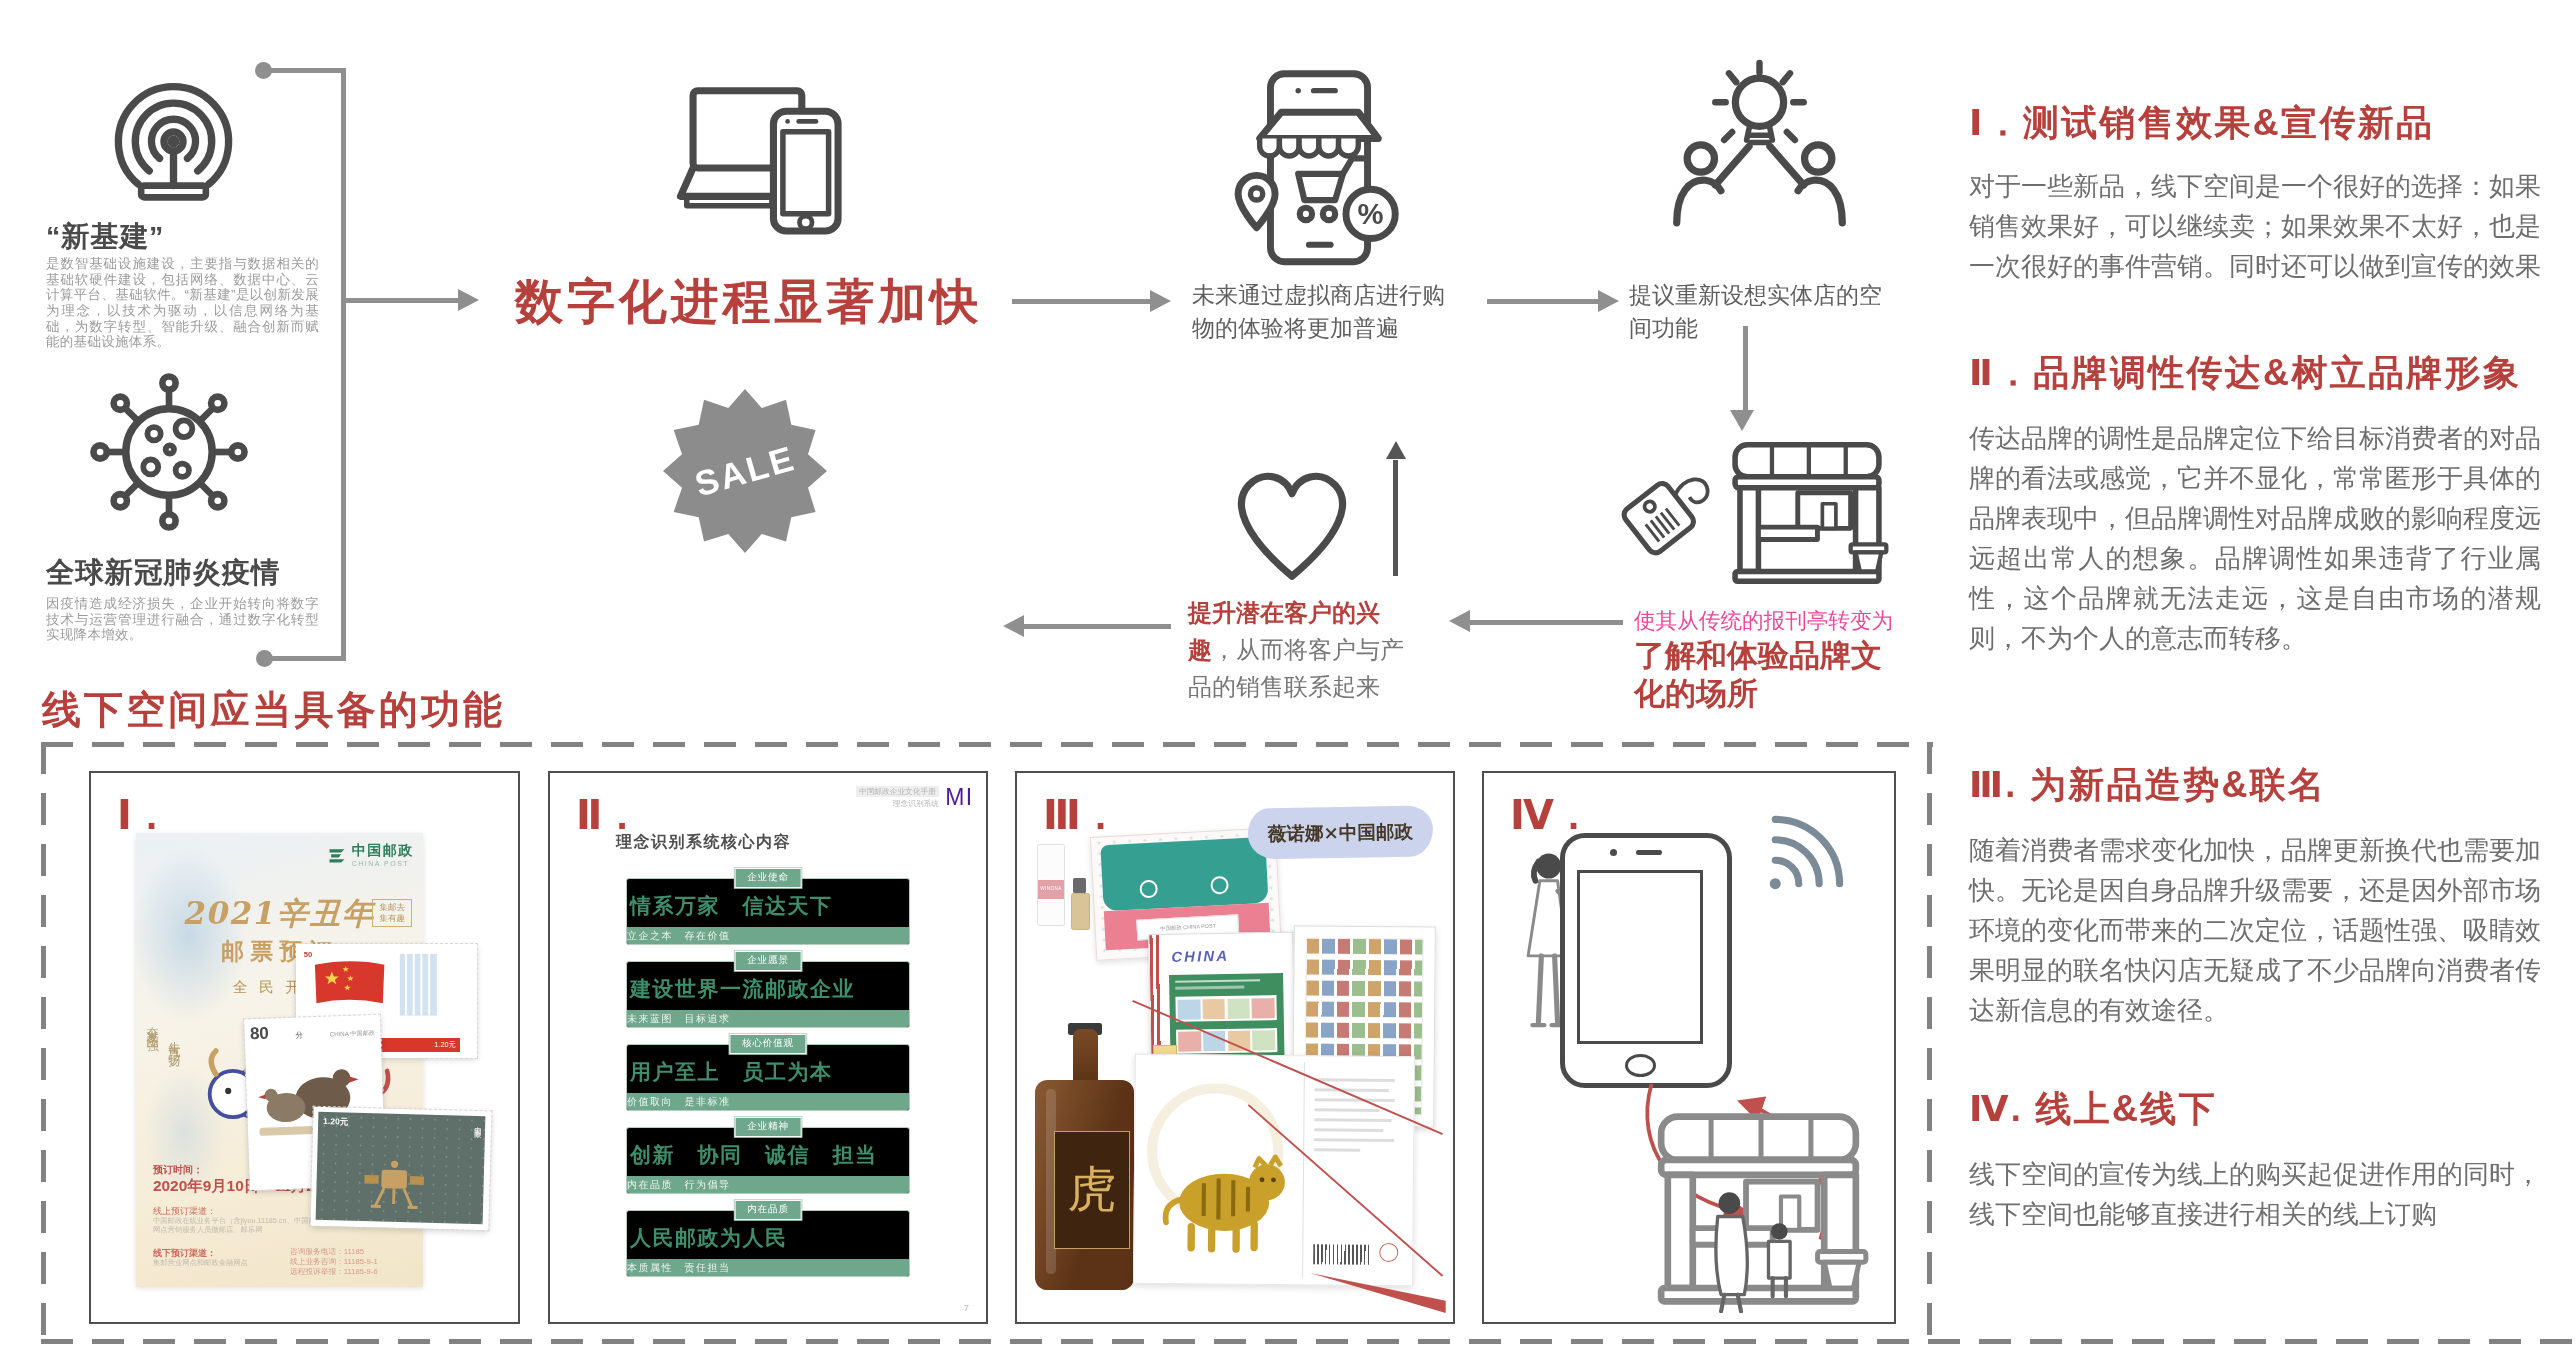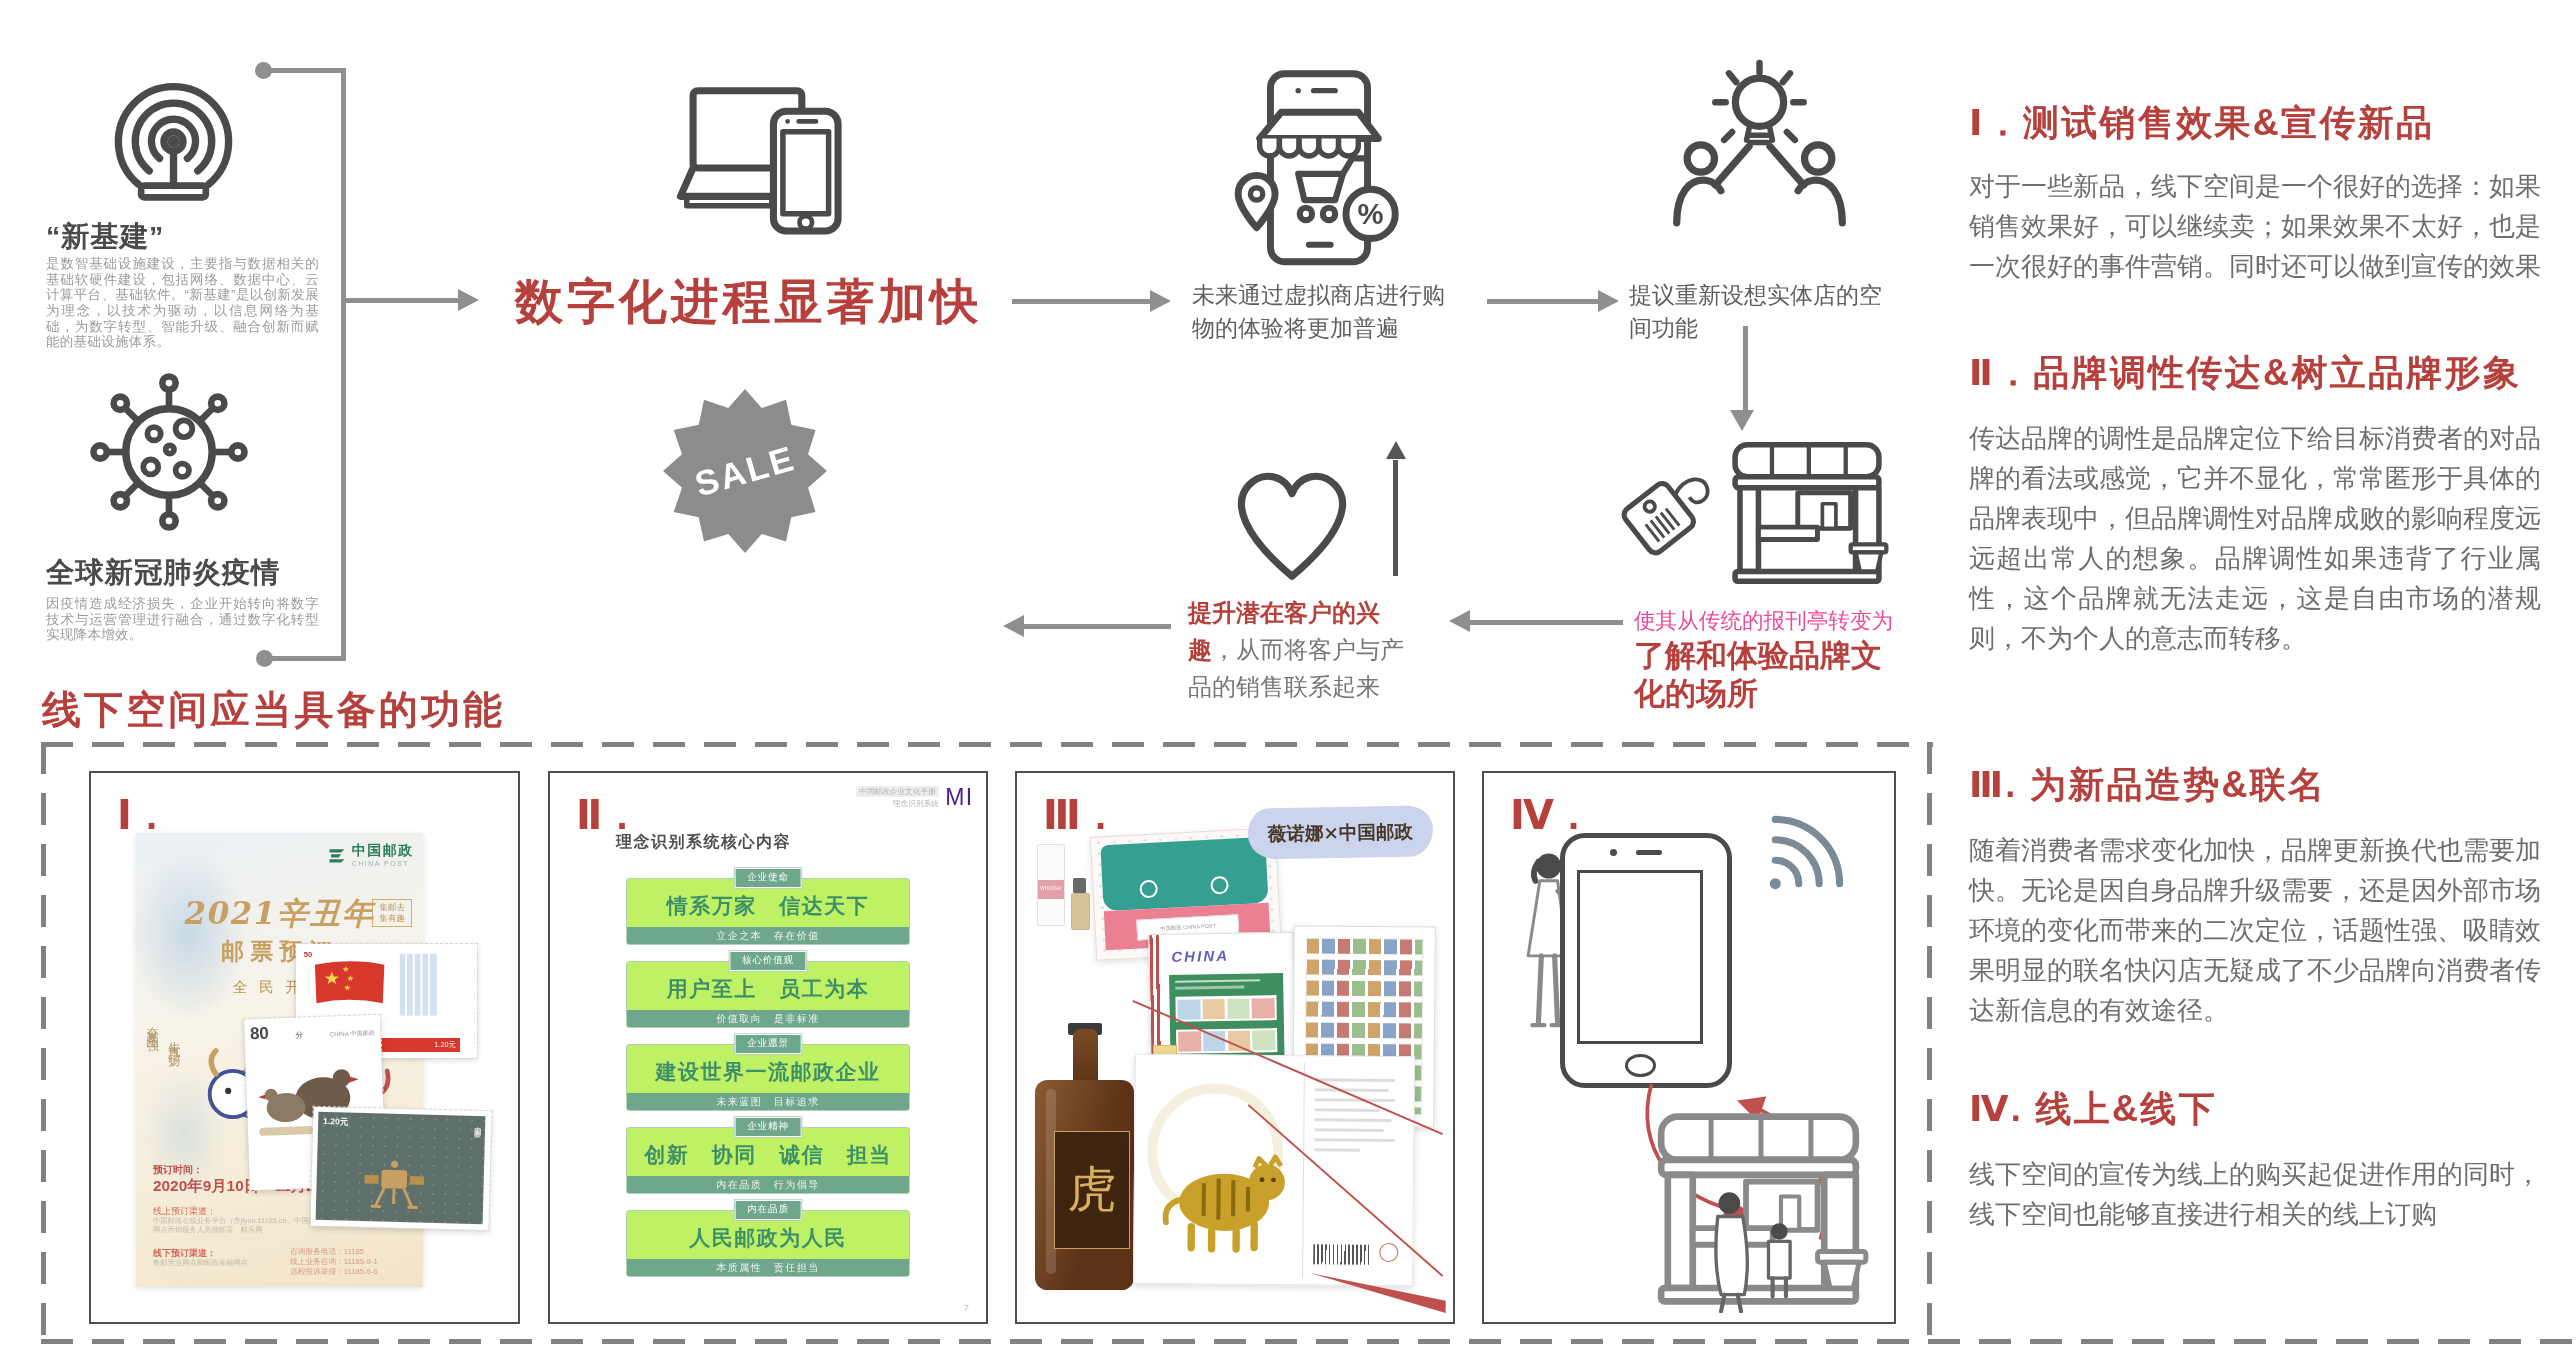--- a/index.html
+++ b/index.html
@@ -35,21 +35,21 @@
   .poster{position:absolute;left:45px;top:60px;width:287px;height:454px;
           background:linear-gradient(165deg,#eaf0f5 0%,#f7f3e8 38%,#f6edd8 70%,#f1e5c8 100%);
           box-shadow:0 1.5px 6.2px rgba(0,0,0,.12)}
   .blob{position:absolute;border-radius:50%;background:radial-gradient(rgba(165,197,224,.55),rgba(165,197,224,0) 70%)}
   .gold{color:#c9a063}
   .stamp{position:absolute;background:#fff;outline:1.5px dashed #d8d8d8;box-shadow:0 2.3px 6.2px rgba(0,0,0,.18);padding:5.4px}
   
   .gr-row{position:relative;margin-bottom:16px}
   .gr-tab{position:absolute;top:-10px;left:50%;transform:translateX(-50%);background:#6fa78d;color:#fff;
           font-size:9.6px;padding:2.3px 11.6px;border:1.5px solid #fff;box-shadow:0 0 0 0.8px #b2cfbe;white-space:nowrap;letter-spacing:0.8px}
-  .gr-box{border:1.5px solid #b2cfbe;border-radius:3.1px;background:#bef264;text-align:center;overflow:hidden}
+  .gr-box{border:1.5px solid #b2cfbe;border-radius:3.1px;background:#000000;text-align:left;overflow:hidden}
   .gr-main{color:#3e8e6b;font-size:21px;font-weight:bold;font-family:"DejaVu Serif","Liberation Serif",serif;
            letter-spacing:1.5px;padding:13px 3.1px 7px;white-space:nowrap}
   .gr-foot{background:#6fa78d;color:#eef5f0;font-size:10px;letter-spacing:1.5px;height:17px;line-height:17px}
   .tinybar{height:3.1px;background:#ddd;margin-bottom:7px}
 </style>
 </head>
 <body>
 
 <div id="canvas">
 
@@ -330,31 +330,31 @@
     <div class="abs" style="left:66px;top:59px;font-size:16px;font-weight:bold;color:#4f4f4f;letter-spacing:1.5px">理念识别系统核心内容</div>
     <div class="abs" style="left:76px;top:105px;width:284px">
       <div class="gr-row">
         <div class="gr-tab">企业使命</div>
         <div class="gr-box">
             <div class="gr-main">情系万家　信达天下</div>
         <div class="gr-foot">立企之本　存在价值</div>
           </div>
       </div>
       <div class="gr-row">
+        <div class="gr-tab">企业愿景</div>
+        <div class="gr-box">
+            <div class="gr-main">建设世界一流邮政企业</div>
+        <div class="gr-foot">未来蓝图　目标追求</div>
+          </div>
+      </div>
+      <div class="gr-row">
         <div class="gr-tab">核心价值观</div>
         <div class="gr-box">
             <div class="gr-main">用户至上　员工为本</div>
         <div class="gr-foot">价值取向　是非标准</div>
-          </div>
-      </div>
-      <div class="gr-row">
-        <div class="gr-tab">企业愿景</div>
-        <div class="gr-box">
-            <div class="gr-main">建设世界一流邮政企业</div>
-        <div class="gr-foot">未来蓝图　目标追求</div>
           </div>
       </div>
       <div class="gr-row">
         <div class="gr-tab">企业精神</div>
         <div class="gr-box">
             <div class="gr-main">创新　协同　诚信　担当</div>
         <div class="gr-foot">内在品质　行为倡导</div>
           </div>
       </div>
       <div class="gr-row">

